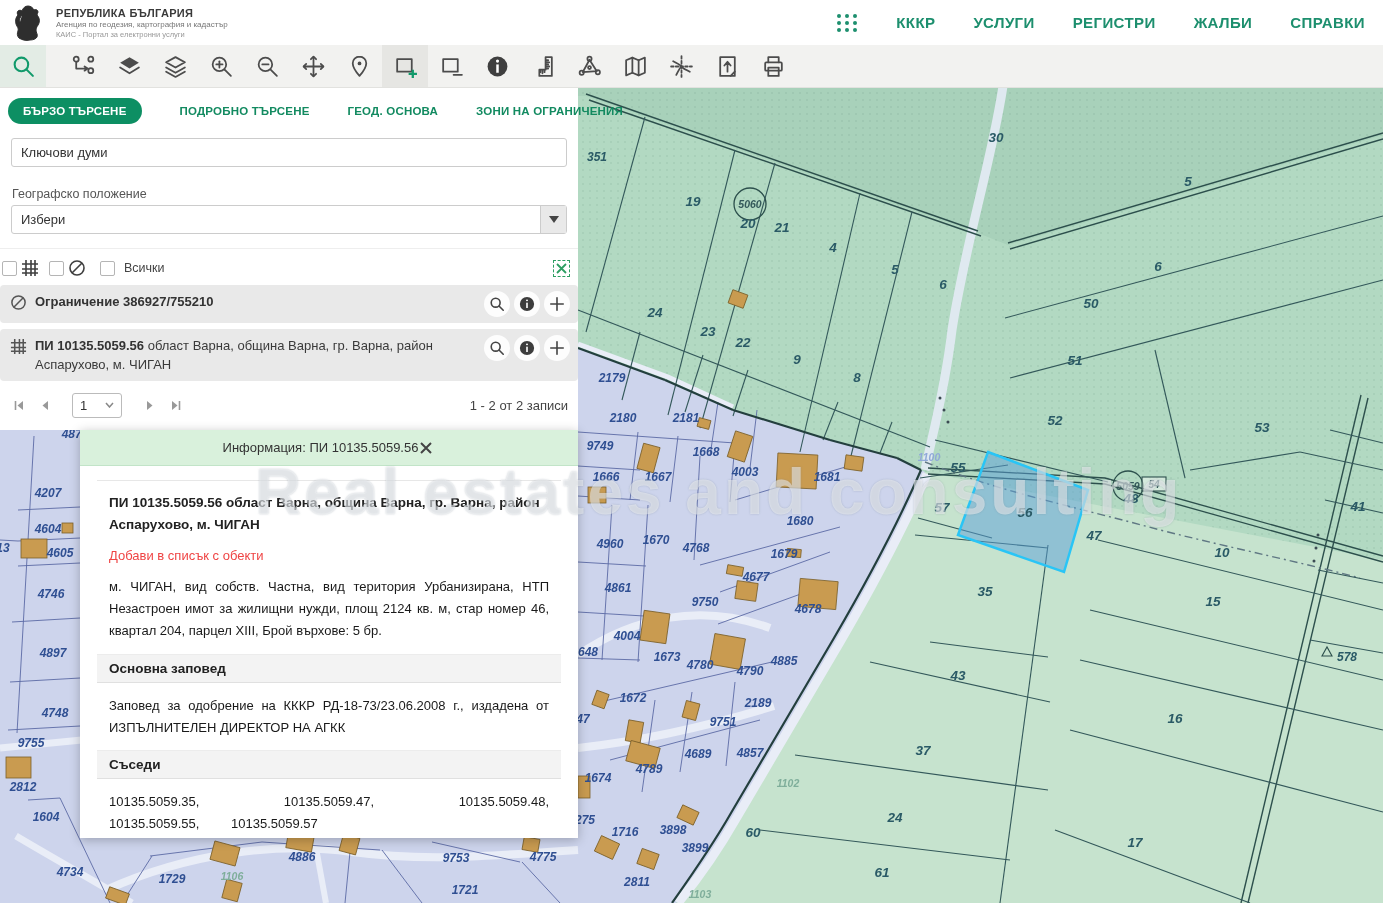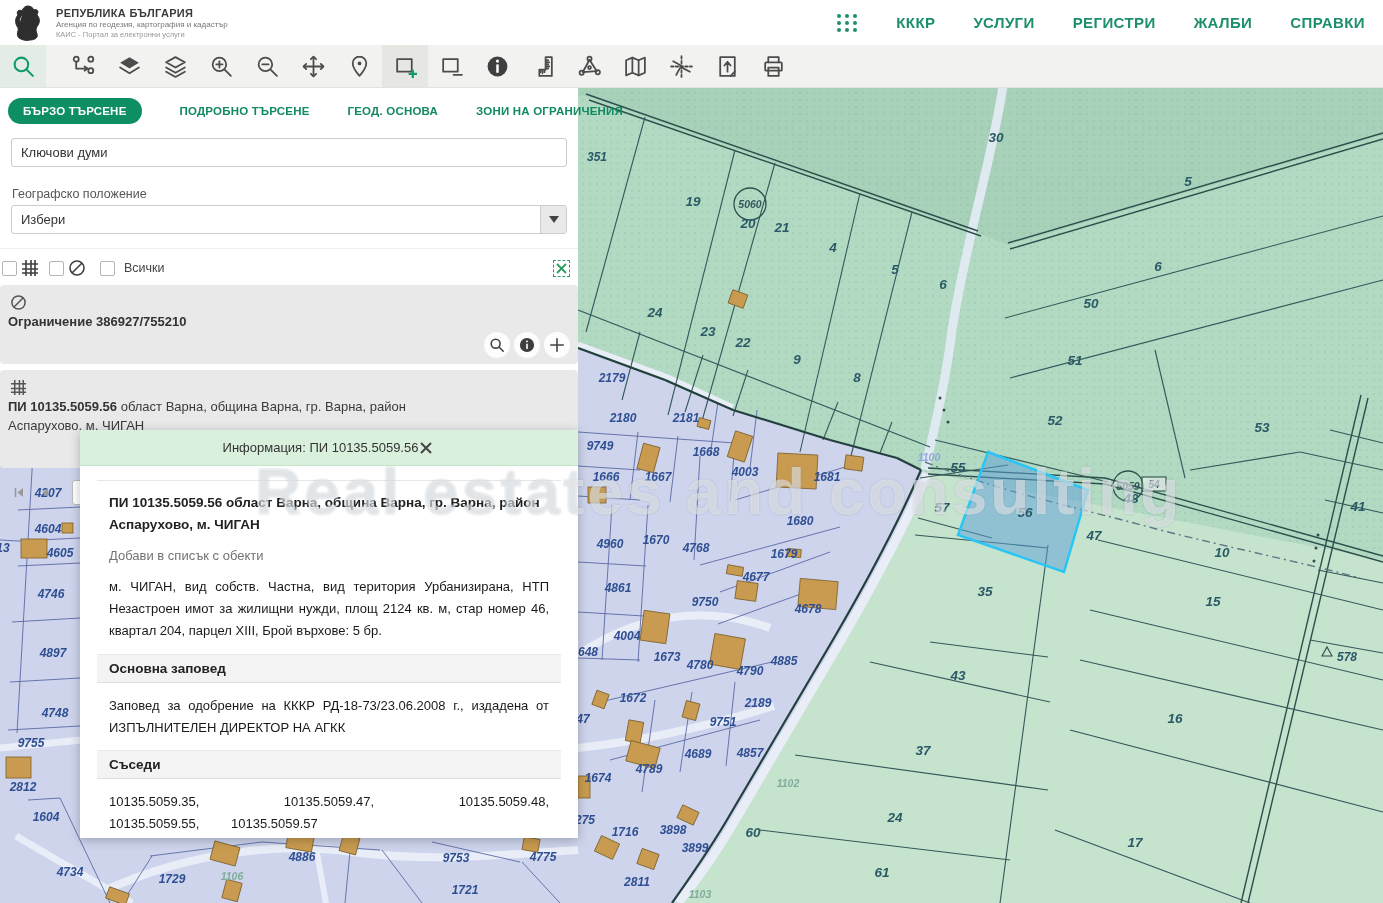--- a/index.html
+++ b/index.html
@@ -44,21 +44,21 @@
   .cb { width:16px; height:16px; border:1px solid #b5b5b5; border-radius:2px; background:#fff; cursor:pointer; flex:none; }
   .cb.checked { background:#28a164; border-color:#28a164; display:flex; align-items:center; justify-content:center; }
   .cb-label { font-size:12.5px; color:#444; margin-left:9px; cursor:default; }
   .btn-search { margin-left:auto; background:#0d8f63; color:#fff; font-weight:bold; font-size:13px; border:none; border-radius:15px; padding:8px 25px; cursor:pointer; font-family:"Liberation Sans",sans-serif; }
   .divider { height:1px; background:#eee; margin:14px 0 0 0; }
   .filter-row { display:flex; align-items:center; padding:10px 8px 8px 2px; }
   .filter-row .cb { width:15px; height:15px; }
   .ic16 { width:18px; height:18px; margin:0 4px; }
   .ic16 .stroke { stroke:#3f3f3f; stroke-width:1.6; fill:none; }
   .excel-ic { margin-left:auto; width:17px; height:17px; border:1.5px dashed #2d9e62; display:flex; align-items:center; justify-content:center; cursor:pointer; }
-  .result-row { background:#e9e9e9; border-radius:4px; margin:0 0 6px 0; padding:6px 8px; display:flex; align-items:flex-start; cursor:pointer;flex-direction:column; }
+  .result-row { background:#e9e9e9; border-radius:4px; margin:0 0 6px 0; padding:6px 8px; display:flex; align-items:flex-start; cursor:pointer; }
   .result-text { font-size:13px; color:#3a3a3a; line-height:1.45; padding-top:2px; width:400px; }
   .result-text b { color:#333; }
   .row-prefix { width:17px; height:17px; margin:3px 8px 0 2px; flex:none; }
   .row-prefix .stroke { stroke:#555; stroke-width:1.6; fill:none; }
   .row-icons { margin-left:auto; display:flex; gap:4px; }
   .round-ic { width:26px; height:26px; border-radius:50%; background:rgba(255,255,255,.9); display:flex; align-items:center; justify-content:center; cursor:pointer; flex:none; }
   .round-ic svg { width:16px; height:16px; }
   .round-ic .stroke { stroke:#444; stroke-width:1.8; fill:none; stroke-linecap:round; }
   .pager { display:flex; align-items:center; padding:6px 10px 0 6px; }
   .pg-btn { width:26px; height:24px; display:flex; align-items:center; justify-content:center; cursor:pointer; }
@@ -68,21 +68,21 @@
   .pg-info { margin-left:auto; font-size:13px; color:#444; }
 
   
   #popup { position:absolute; left:80px; top:430px; width:498px; height:408px; background:#fff; z-index:4; box-shadow:0 2px 10px rgba(0,0,0,.25); }
   .popup-header { height:36px; background:#d9f1dc; border-bottom:1px solid #c2e4c8; display:flex; align-items:center; justify-content:center; padding:0 14px 0 13px; }
   .popup-header .title { font-size:13px; color:#333; }
   .popup-close { cursor:pointer; width:16px; height:16px; }
   .popup-close .stroke { stroke:#444; stroke-width:2; }
   .popup-body { padding:14px 17px 0 17px; }
   .obj-title { font-size:13.5px; font-weight:bold; color:#222; line-height:1.6; border-top:1px solid #e7e7e7; padding:11px 12px 0 12px; }
-  .add-link { display:inline-block; font-size:13px; color:#737373; margin:13px 0 0 12px; cursor:pointer;text-align:center; }
+  .add-link { display:inline-block; font-size:13px; color:#ef4444; margin:13px 0 0 12px; cursor:pointer;text-align:center; }
   .popup-para { font-size:13px; color:#1a1a1a; line-height:1.68; text-align:justify; padding:12px 12px 12px 12px; }
   .sec-bar { background:#f3f3f3; border-top:1px solid #ececec; border-bottom:1px solid #e0e0e0; font-size:13.5px; font-weight:bold; color:#222; padding:6px 12px; }
 
   
   #map { position:absolute; left:0; top:88px; width:1383px; height:815px; z-index:1; cursor:crosshair; }
   #watermark { position:absolute; left:255px; top:455px; z-index:6; font-size:64px; font-weight:bold; letter-spacing:3px; color:rgba(255,255,255,.48); text-shadow:0 0 2px rgba(115,130,145,.4); pointer-events:none; white-space:nowrap; }
   .maplbl { font-style:italic; font-weight:bold; }
 </style>
 </head>
 <body>

